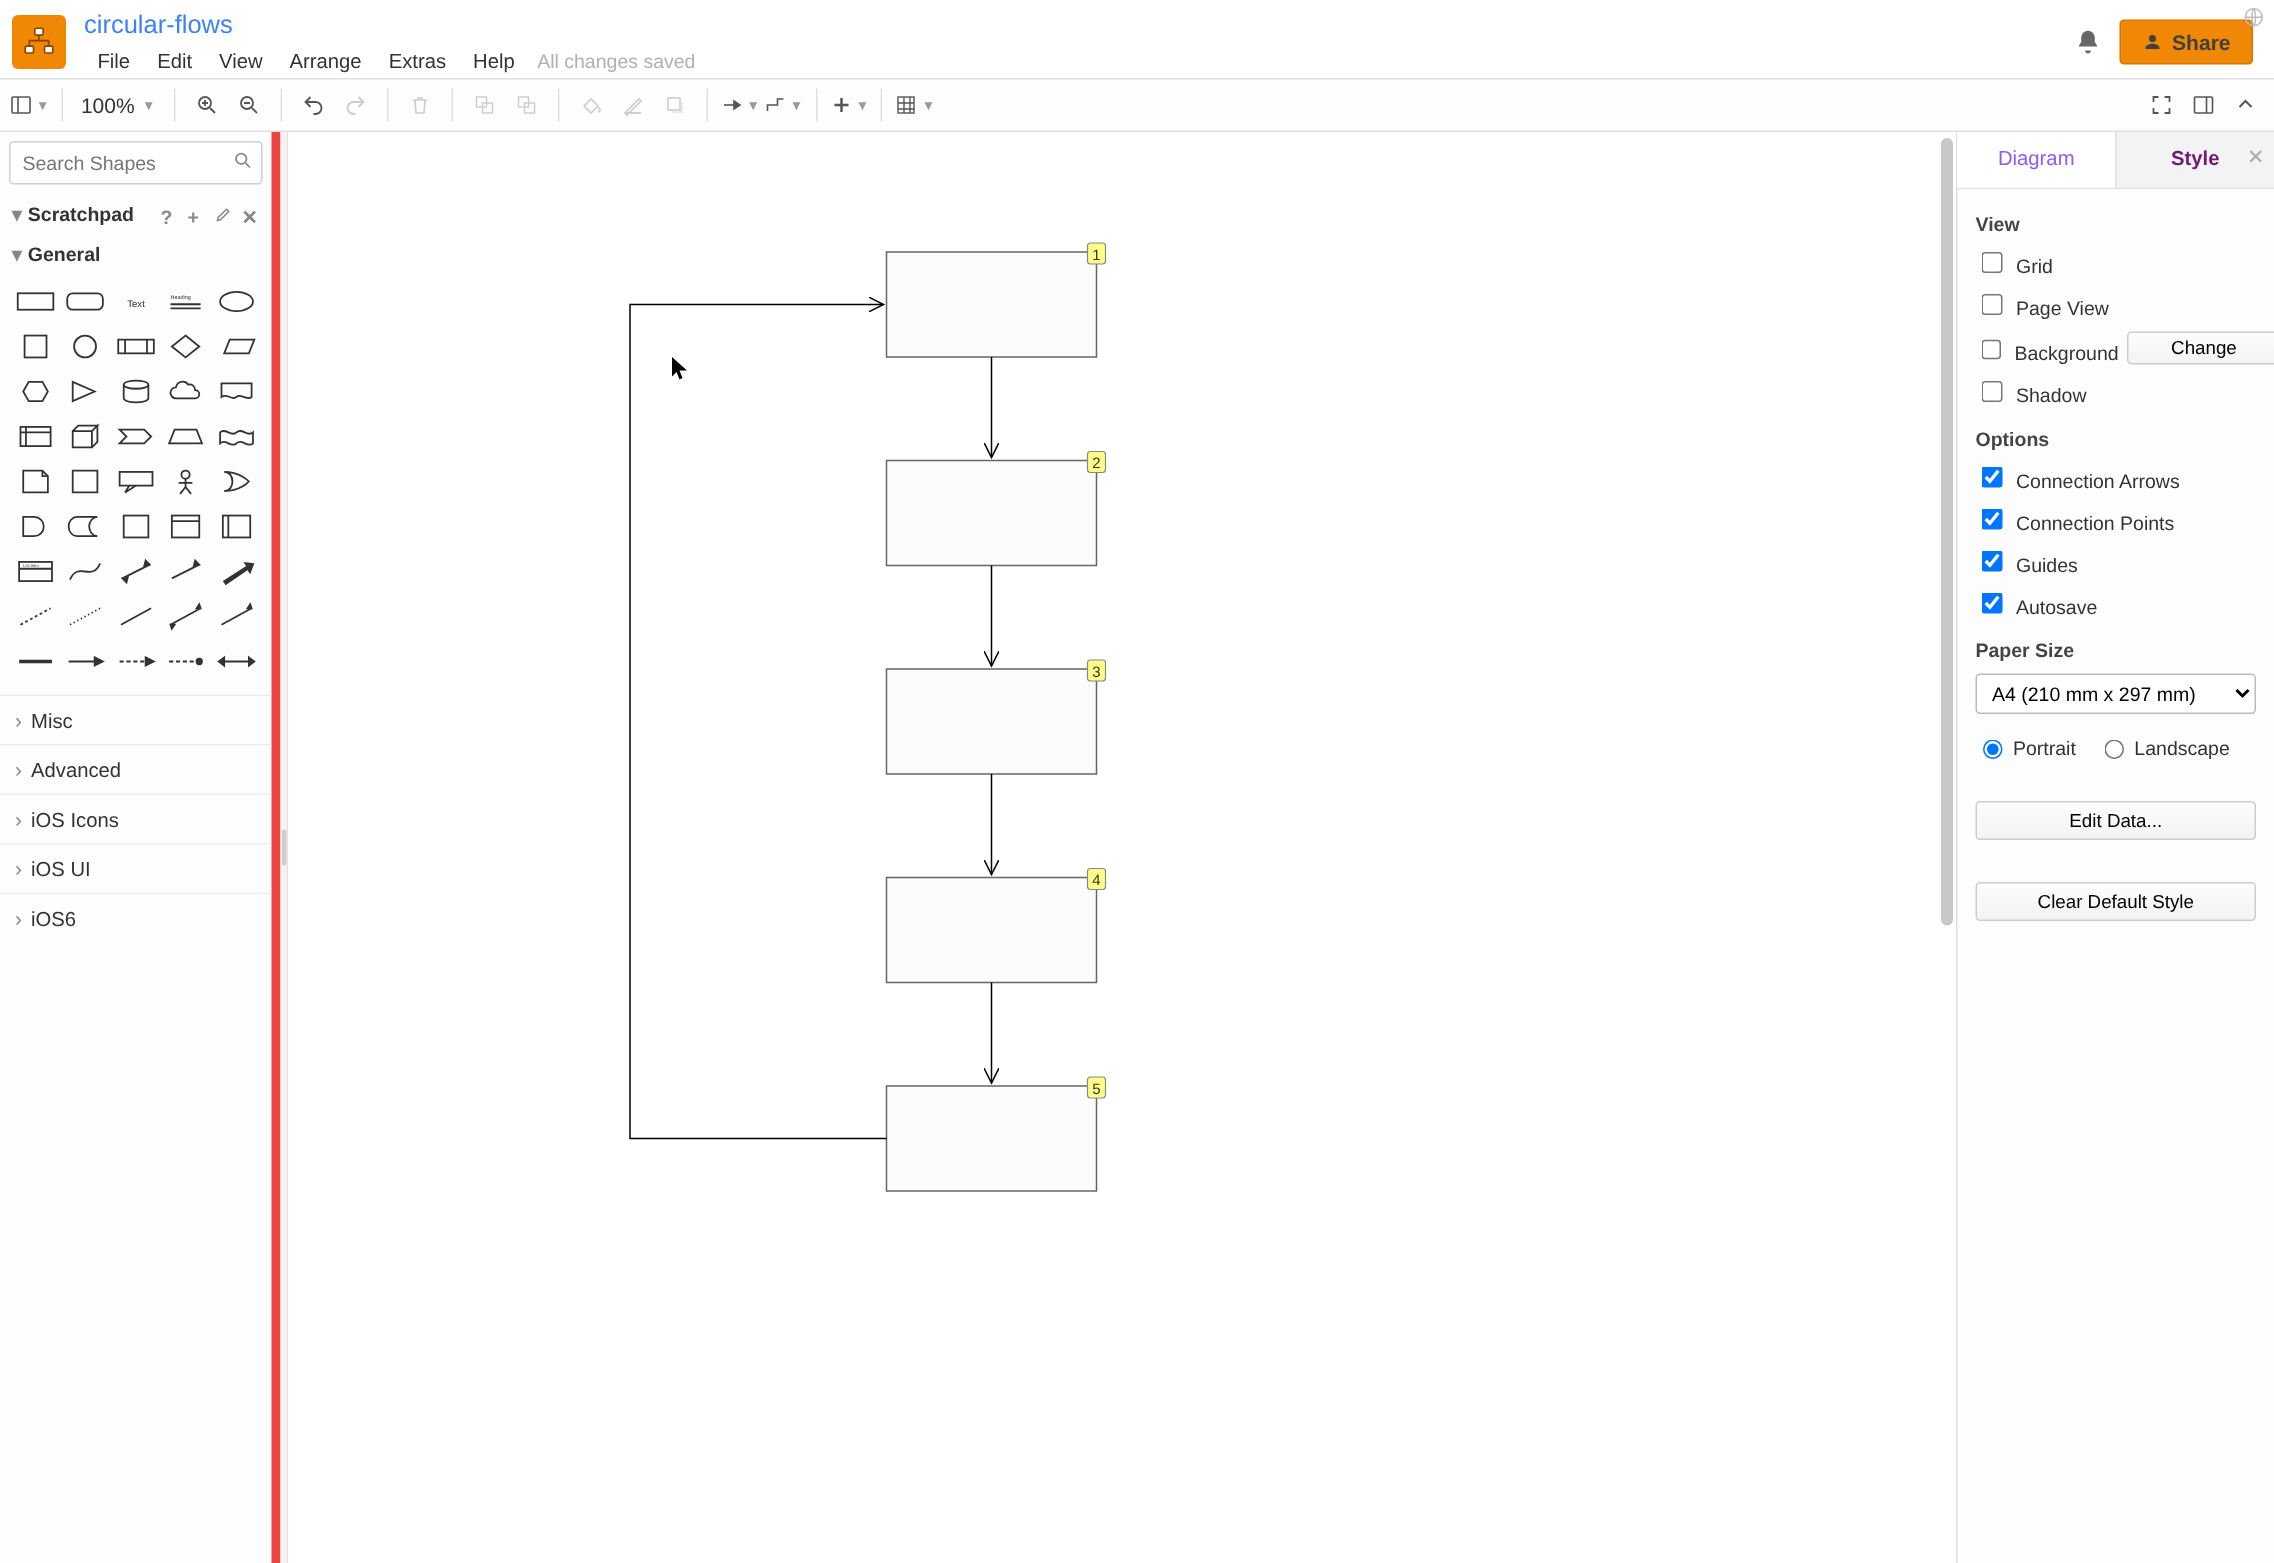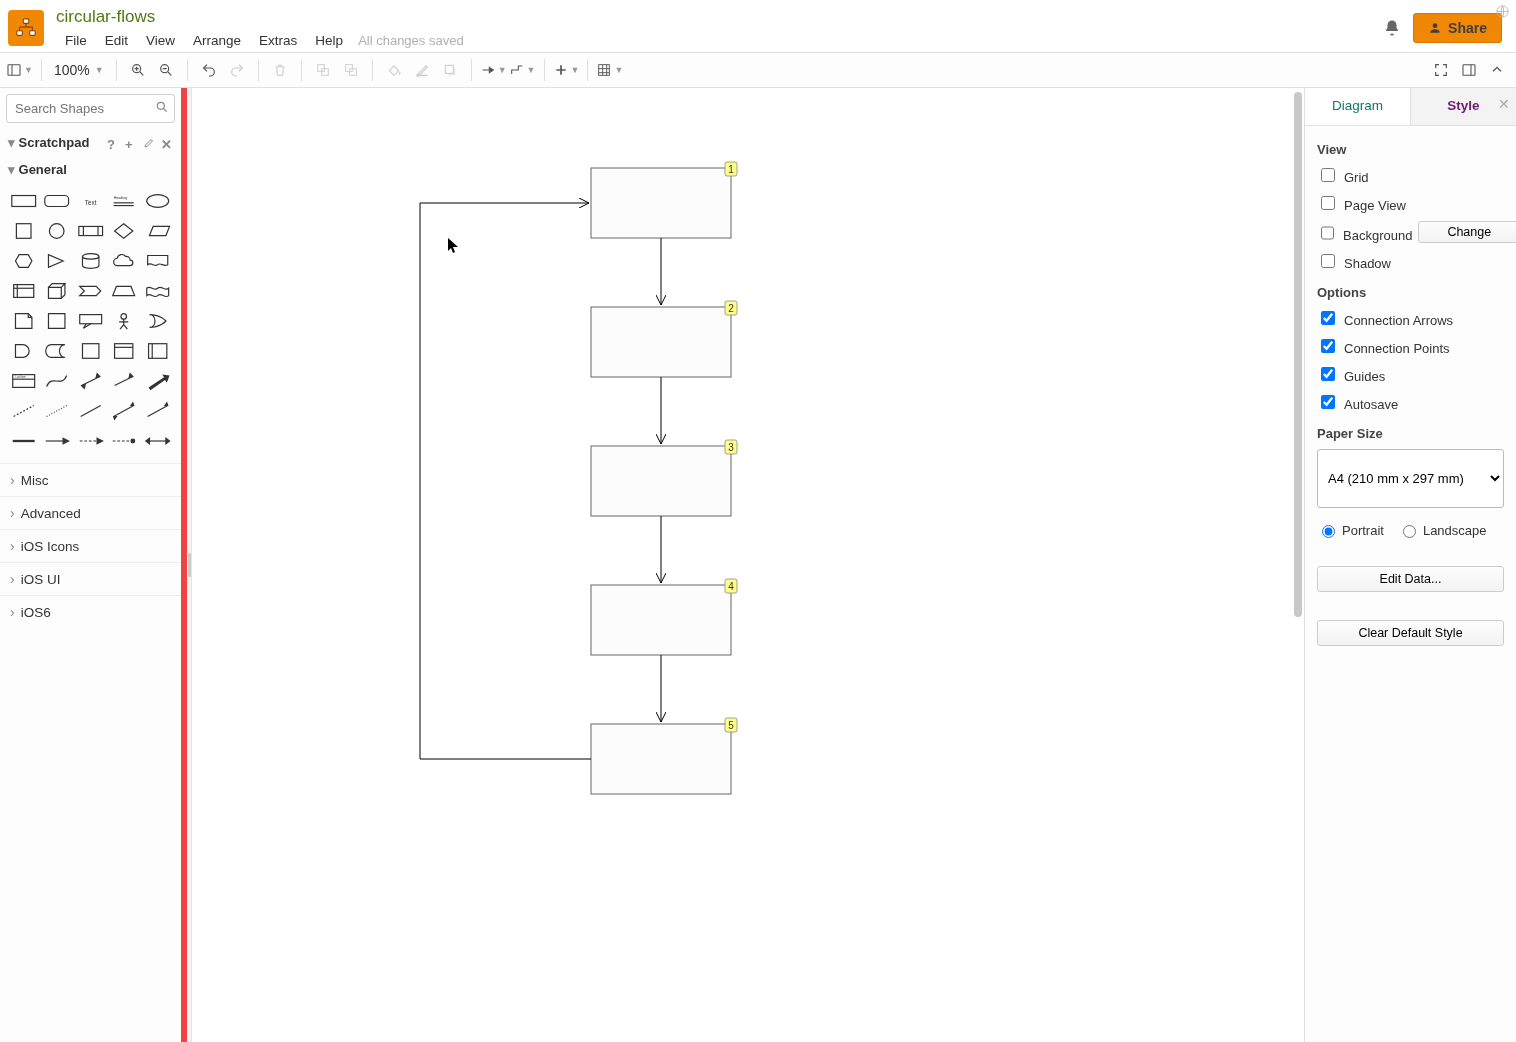--- a/index.html
+++ b/index.html
@@ -4,21 +4,21 @@
 <style>
   * { box-sizing: border-box; }
   html, body { margin:0; padding:0; height:100%; font-family: -apple-system, BlinkMacSystemFont, "Segoe UI", Helvetica, Arial, sans-serif; font-size:13px; color:#333; background:#fff; }
   .app { display:flex; flex-direction:column; height:100vh; }
 
   
   .header { display:flex; align-items:center; padding:4px 8px 0 8px; height:52px; }
   .logo { width:36px; height:36px; border-radius:4px; background:#f08705; display:flex; align-items:center; justify-content:center; margin-right:12px; }
   .logo svg { width:22px; height:22px; }
   .title-area { flex:1; display:flex; flex-direction:column; }
-  .doc-title { font-size:17px; color:#4d7c0f; padding:2px 0 2px 0; }
+  .doc-title { font-size:17px; color:#3b82f6; padding:2px 0 2px 0; }
   .menu-row { display:flex; align-items:center; gap:0; }
   .menu-item { padding:4px 9px; cursor:pointer; color:#333; font-size:13.5px; }
   .save-status { color:#b0b0b0; font-size:13px; margin-left:6px; }
   .header-right { display:flex; align-items:center; gap:12px; padding-right:6px; }
   .bell-icon, .globe-icon { width:18px; height:18px; color:#666; }
   .globe-icon { position:absolute; top:4px; right:6px; color:#bbb; width:15px; height:15px;}
   .share-btn { background:#f08705; border:1px solid #d87600; padding:6px 14px; border-radius:3px; display:flex; align-items:center; gap:6px; cursor:pointer; font-size:14px; font-weight:600; color:#404040;}
   .share-btn svg { width:14px; height:14px; }
 
   
@@ -56,30 +56,30 @@
   .canvas-wrap { flex:1; position:relative; overflow:auto; background:#fff;}
   .canvas-inner { position:relative; width:100%; height:100%; }
   .diagram-svg { position:absolute; left:0; top:0; }
   .canvas-scroll-v { position:absolute; right:0; top:0; width:12px; height:100%; }
   .canvas-scroll-v .thumb { position:absolute; right:2px; width:8px; background:#c8c8c8; border-radius:4px; top:4px; height:55%; }
 
   
   .right-panel { width:212px; border-left:1px solid #e0e0e0; background:#fdfdfd; display:flex; flex-direction:column; font-size:13px;}
   .rp-tabs { display:flex; border-bottom:1px solid #e0e0e0; position:relative;}
   .rp-tab { flex:1; text-align:center; padding:10px 0; cursor:pointer; font-size:13.5px; color:#701a75;font-weight:bold;}
-  .rp-tab.active { background:#fff; border-bottom:2px solid #fff; font-weight:500; color:#0f766e;}
+  .rp-tab.active { background:#fff; border-bottom:2px solid #fff; font-weight:500; color:#8b5cf6;}
   .rp-tab.inactive { background:#f3f3f3; border-left:1px solid #e0e0e0;}
   .rp-close { position:absolute; right:4px; top:8px; width:14px; height:14px; color:#aaa; cursor:pointer; font-size:14px;}
   .rp-body { padding:10px 12px; display:flex; flex-direction:column; gap:8px;}
   .rp-heading { font-weight:600; margin-top:6px; color:#444;}
   .rp-row { display:flex; align-items:flex-end; gap:6px; }
   .rp-check { width:14px; height:14px; }
   .change-btn, .rp-btn { border:1px solid #ccc; background:linear-gradient(#fdfdfd,#f3f3f3); border-radius:3px; padding:3px 28px; font-size:12.5px; cursor:pointer;}
   .rp-btn.full { width:100%; padding:5px 0; text-align:center; margin-top:20px;}
-  .paper-select { width:100%; border:1px solid #bbb; border-radius:3px; padding:20px 6px; font-size:13px; background:#fff;}
+  .paper-select { width:100%; border:1px solid #bbb; border-radius:3px; padding:4px 6px; font-size:13px; background:#fff;}
   .radio-row { display:flex; align-items:center; gap:14px; margin-top:6px; }
   .radio-row label { display:flex; align-items:center; gap:4px; font-size:13px;}
 
   .cursor-arrow { position:absolute; width:12px; height:16px; }
 </style>
 </head>
 <body>
 
 <div class="app">
 

